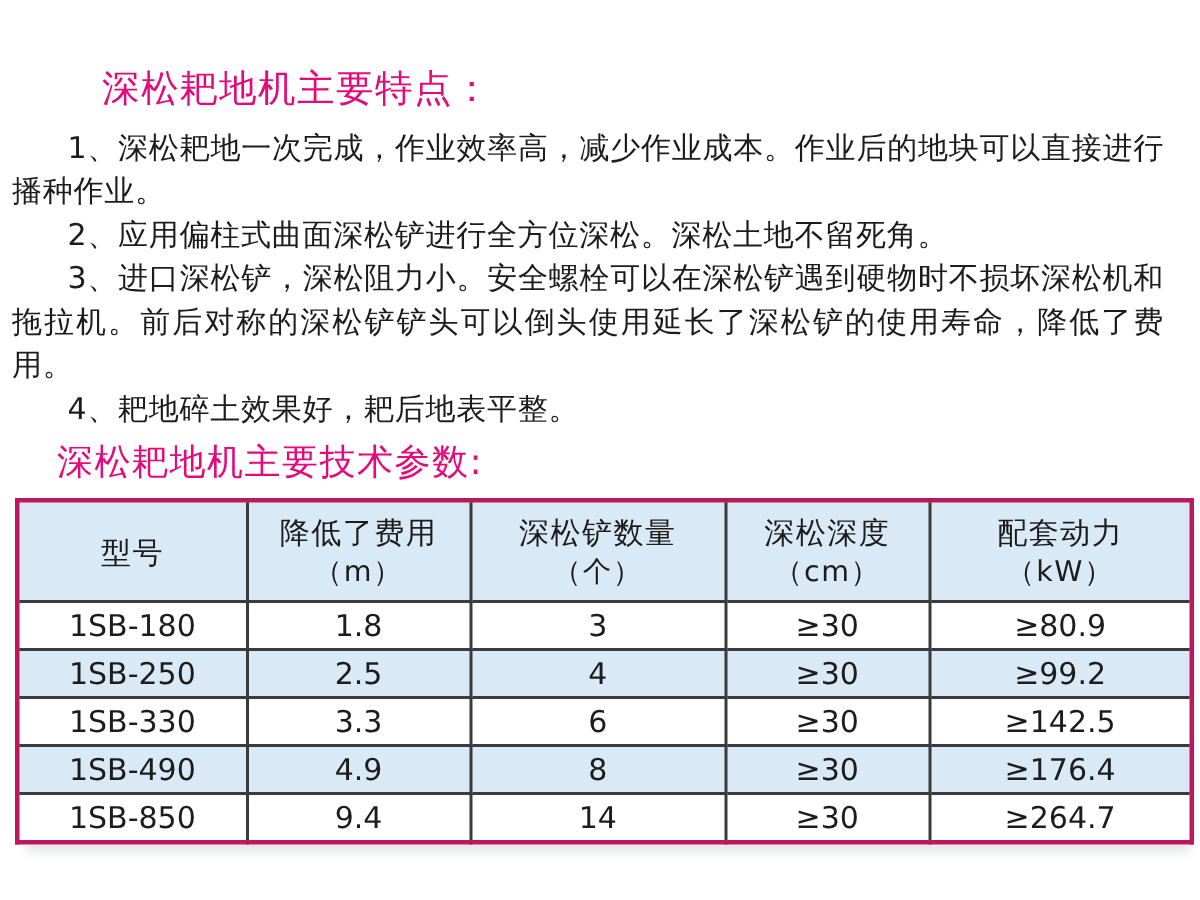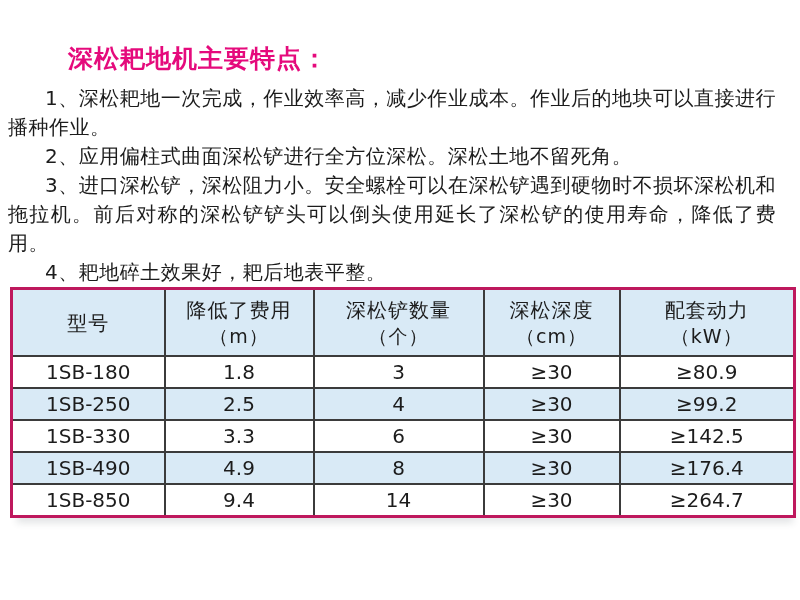--- a/index.html
+++ b/index.html
@@ -15,21 +15,21 @@
     color: #1c1c1c;
   }
   .page {
     position: relative;
     width: 800px;
     height: 600px;
     background: #ffffff;
   }
   .heading {
     color: #e50a7c;
-    font-weight: bold;
+    font-weight: normal;
     letter-spacing: 1px;
   }
   h1.heading {
     font-size: 25px;
     line-height: 33px;
     margin: 42px 0 9px 68px;
   }
   h2.heading {
     font-size: 24px;
     line-height: 31px;
@@ -87,20 +87,21 @@
 
   <h1 class="heading">深松耙地机主要特点：</h1>
 
   <div class="features">
     <p>1、深松耙地一次完成，作业效率高，减少作业成本。作业后的地块可以直接进行播种作业。</p>
     <p>2、应用偏柱式曲面深松铲进行全方位深松。深松土地不留死角。</p>
     <p>3、进口深松铲，深松阻力小。安全螺栓可以在深松铲遇到硬物时不损坏深松机和拖拉机。前后对称的深松铲铲头可以倒头使用延长了深松铲的使用寿命，降低了费用。</p>
     <p>4、耙地碎土效果好，耙后地表平整。</p>
   </div>
 
+  <h2 class="heading">深松耙地机主要技术参数:</h2>
 
   <table class="specs">
     <colgroup>
       <col style="width:153px">
       <col style="width:149px">
       <col style="width:170px">
       <col style="width:136px">
       <col style="width:175px">
     </colgroup>
     <thead>

